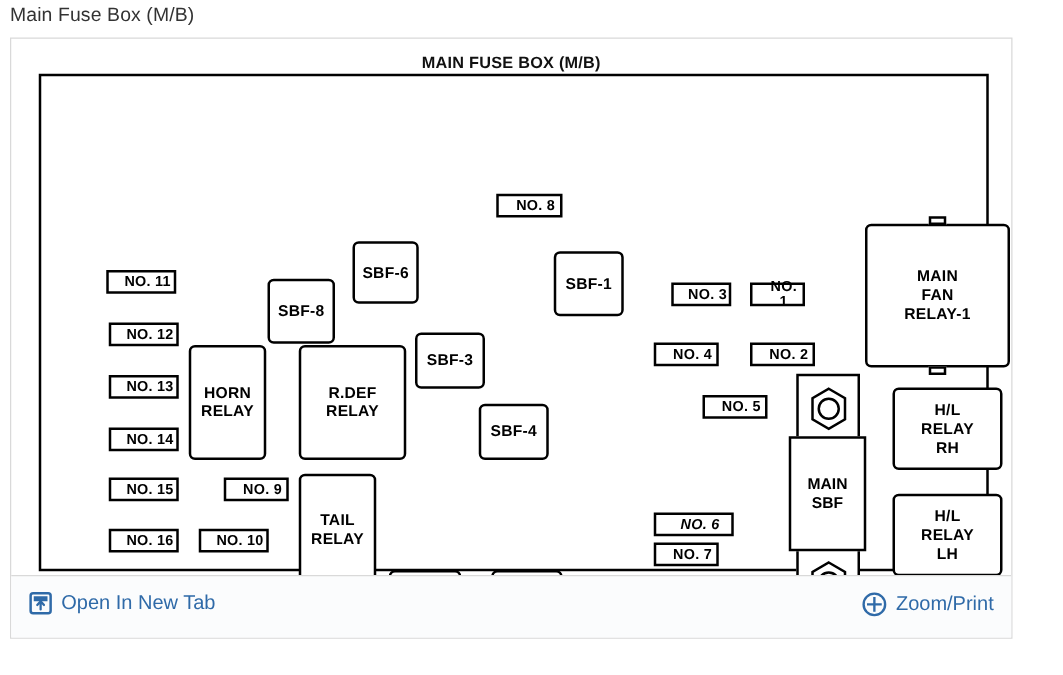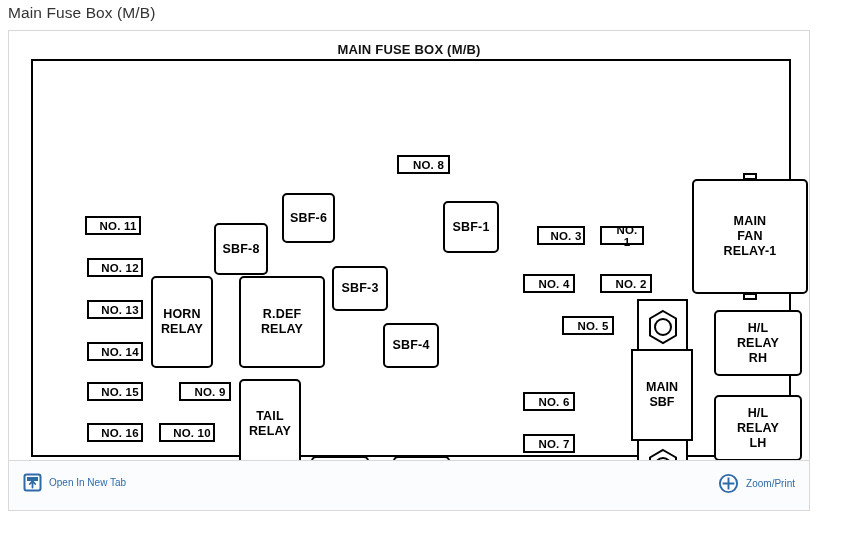--- a/index.html
+++ b/index.html
@@ -139,21 +139,21 @@
     background: #fbfcfd;
     box-sizing: border-box;
   }
   .foot-link {
     position: absolute;
     top: 12px;
     display: flex;
     align-items: center;
     gap: 7px;
     color: #2f6aa8;
-    font-size: 10px;
+    font-size: 16px;
     cursor: pointer;
     text-decoration: none;
   }
   #open-new-tab { left: 14px; }
   #zoom-print { right: 14px; }
   .foot-link svg { display: block; }
 </style>
 </head>
 <body>
 
@@ -171,21 +171,21 @@
         <div class="item numtag" style="left: 54px; top: 239px; width: 56px;">NO. 13</div>
         <div class="item numtag" style="left: 54px; top: 281px; width: 56px;">NO. 14</div>
         <div class="item numtag" style="left: 54px; top: 321px; width: 56px;">NO. 15</div>
         <div class="item numtag" style="left: 54px; top: 362px; width: 56px;">NO. 16</div>
         <div class="item numtag" style="left: 126px; top: 321px; width: 52px; margin-left: 20px;">NO. 9</div>
         <div class="item numtag" style="left: 126px; top: 362px; width: 56px;">NO. 10</div>
         <div class="item numtag" style="left: 364px; top: 94px; width: 53px;">NO. 8</div>
         <div class="item numtag" style="left: 504px; top: 165px; width: 48px;">NO. 3</div>
         <div class="item numtag" style="left: 490px; top: 213px; width: 52px;">NO. 4</div>
         <div class="item numtag" style="left: 490px; top: 255px; width: 52px; margin-left: 39px;">NO. 5</div>
-        <div class="item numtag" style="left: 490px; top: 331px; width: 52px;">NO. 6</div>
+        <div class="item numtag" style="left: 490px; top: 349px; width: 64px; font-style: italic;">NO. 6</div>
         <div class="item numtag" style="left: 490px; top: 373px; width: 52px;">NO. 7</div>
         <div class="item numtag" style="left: 567px; top: 165px; width: 44px;">NO. 1</div>
         <div class="item numtag" style="left: 567px; top: 213px; width: 52px;">NO. 2</div>
         <div class="item block" style="left: 249px; top: 132px; width: 53px; height: 50px;">SBF-6</div>
         <div class="item block" style="left: 410px; top: 140px; width: 56px; height: 52px;">SBF-1</div>
         <div class="item block" style="left: 181px; top: 162px; width: 54px; height: 52px;">SBF-8</div>
         <div class="item block" style="left: 299px; top: 205px; width: 56px; height: 45px;">SBF-3</div>
         <div class="item block" style="left: 350px; top: 262px; width: 56px; height: 45px;">SBF-4</div>
         <div class="item block" style="left: 278px; top: 395px; width: 58px; height: 48px;">SBF-7</div>
         <div class="item block" style="left: 360px; top: 395px; width: 57px; height: 48px;">SBF-5</div>

